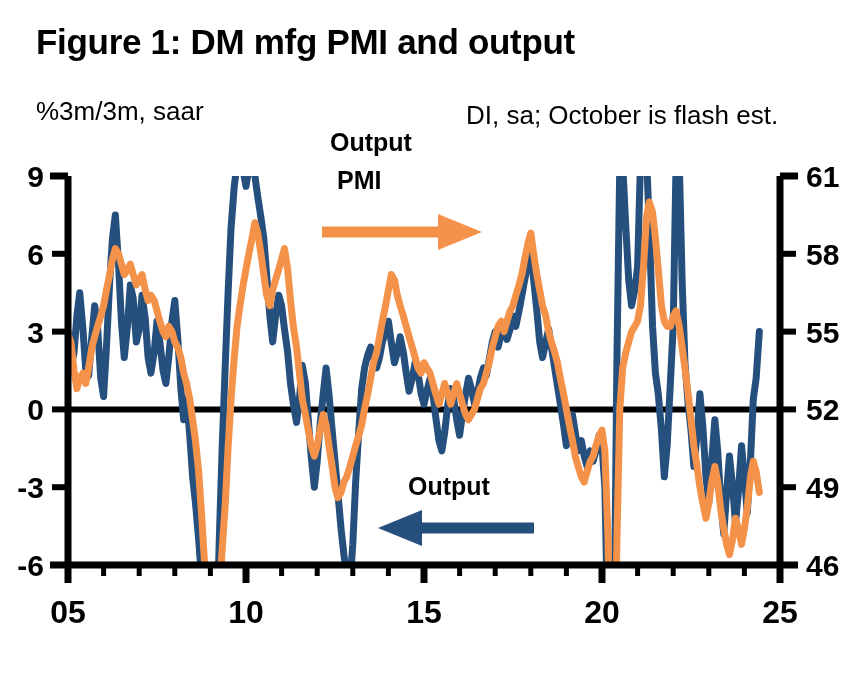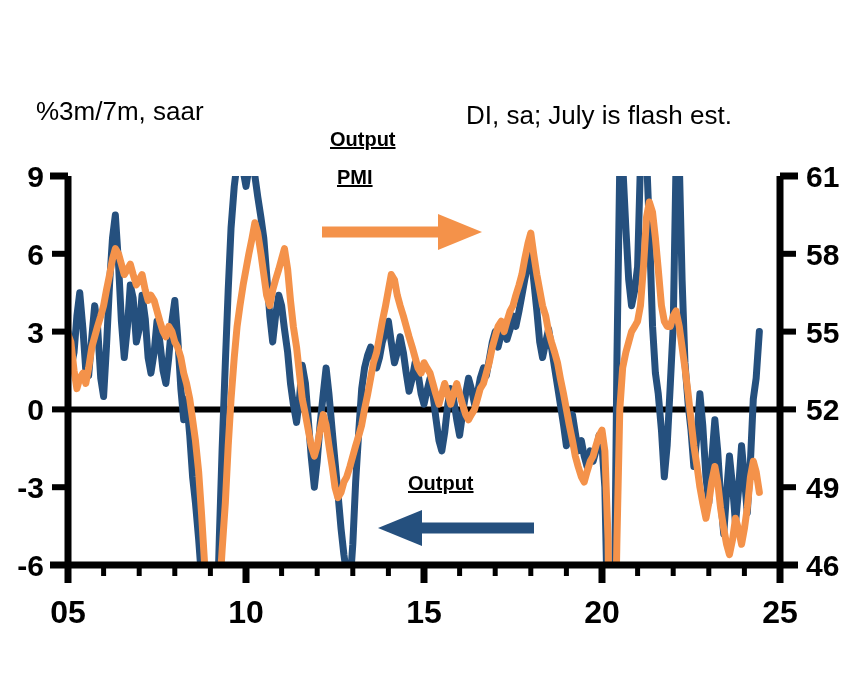--- a/index.html
+++ b/index.html
@@ -6,42 +6,43 @@
   body{width:852px;height:689px;position:relative;overflow:hidden;
        font-family:"Liberation Sans","DejaVu Sans",sans-serif;color:#000;}
   #figure{position:absolute;inset:0;}
 
   .title{position:absolute;left:36px;top:22px;font-size:35px;font-weight:bold;
          letter-spacing:-0.3px;white-space:nowrap;}
 
   .unit-left{position:absolute;left:36px;top:96px;font-size:26px;white-space:nowrap;}
   .unit-right{position:absolute;left:466px;top:100px;font-size:26px;white-space:nowrap;}
 
-  .ann{position:absolute;font-size:20px;font-weight:bold;white-space:nowrap;text-align:right;text-decoration:underline;}
+  .ann{position:absolute;font-size:25px;font-weight:bold;white-space:nowrap;text-align:right;}
   .ann-pmi-1{left:330px;top:128px;}
   .ann-pmi-2{left:337px;top:166px;}
   .ann-out{left:408px;top:472px;}
 
   svg.plot{position:absolute;left:0;top:0;}
 
   .axlabel{font-family:"Liberation Sans","DejaVu Sans",sans-serif;font-weight:bold;
            font-size:30px;fill:#000;}
   .xlabel{font-family:"Liberation Sans","DejaVu Sans",sans-serif;font-weight:bold;
           font-size:32px;fill:#000;}
 
   .source{position:absolute;left:36px;top:634px;font-size:27px;white-space:nowrap;}
 </style>
 </head>
 <body>
 
 <div id="figure">
 
+  <div class="title">Figure 1: DM mfg PMI and output</div>
 
-  <div class="unit-left">%3m/7m, saar</div>
-  <div class="unit-right">DI, sa; July is flash est.</div>
+  <div class="unit-left">%3m/3m, saar</div>
+  <div class="unit-right">DI, sa; October is flash est.</div>
 
   <div class="ann ann-pmi-1">Output</div>
   <div class="ann ann-pmi-2">PMI</div>
   <div class="ann ann-out">Output</div>
 
   <svg class="plot" id="plotsvg" width="852" height="689">
       <defs>
         <clipPath id="plotclip">
           <rect x="68" y="176" width="712" height="389"></rect>
         </clipPath>

